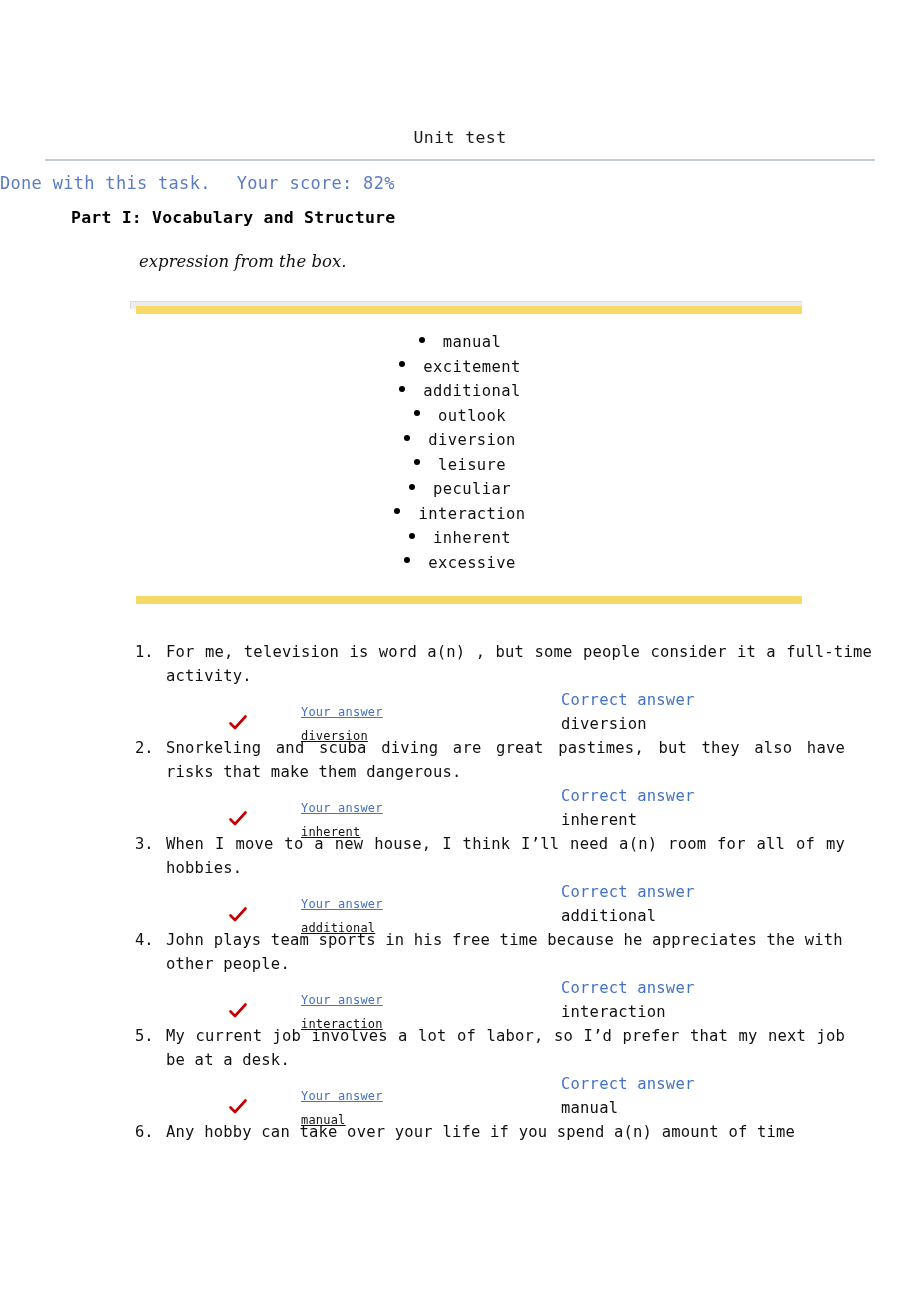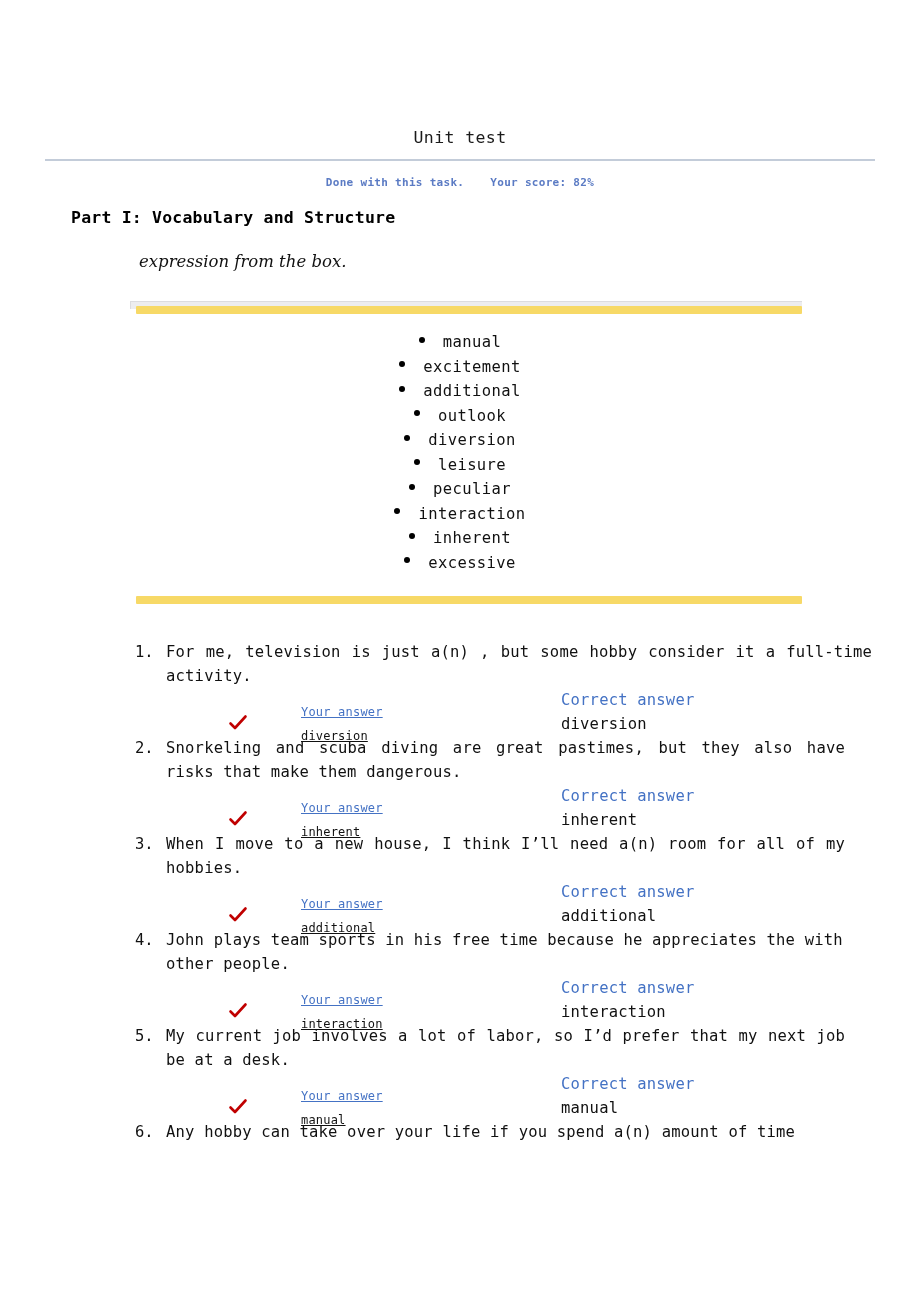--- a/index.html
+++ b/index.html
@@ -36,27 +36,26 @@
     line-height: 20px;
   }
 
   .title-rule {
     margin: 11px 45px 0 45px;
     height: 2px;
     background: #c3ccd9;
   }
 
   .status-line {
-    text-align: center;
-    font-size: 11px;
+    text-align: left;
+    font-size: 17px;
     letter-spacing: 0.3px;
     color: #5b7bc4;
     margin-top: 12px;
     line-height: 20px;
-    font-weight: bold;
   }
   .status-line .gap { display: inline-block; width: 26px; }
 
   
   .part-heading {
     margin: 14px 0 0 71px;
     font-size: 16.5px;
     font-weight: bold;
     letter-spacing: 0.2px;
     color: #000;
@@ -279,21 +278,21 @@
     <div class="bar-wrap-bottom">
       <div class="bar-shadow-bottom"></div>
       <div class="bar-yellow-b"></div>
     </div>
   </div>
 
   <div class="questions" id="questions">
       <div class="q q1">
         <div class="q-body">
           <div class="q-num">1.</div>
-          <div class="q-text">For me, television is just a(n) , but some hobby consider it a full-time activity.</div>
+          <div class="q-text">For me, television is word a(n) , but some people consider it a full-time activity.</div>
           <div class="answer-block">
             <div class="ans-head-row">
               <div class="col-your">Your answer</div>
               <div class="col-correct">Correct answer</div>
             </div>
             <div class="ans-val-row">
               <div class="check-mark">
                 <svg width="20" height="20" viewBox="0 0 20 20">
                   <path d="M2.5 10.5 L7 15 L17.5 3.5" stroke="#c00000" stroke-width="2.6" fill="none" stroke-linecap="round" stroke-linejoin="round"></path>
                 </svg>

